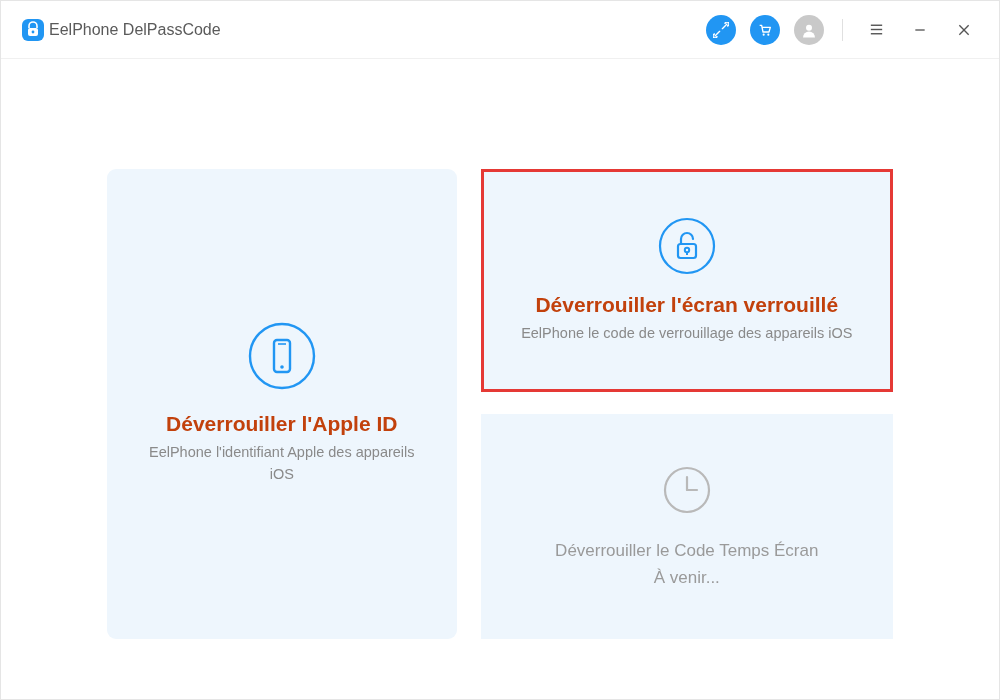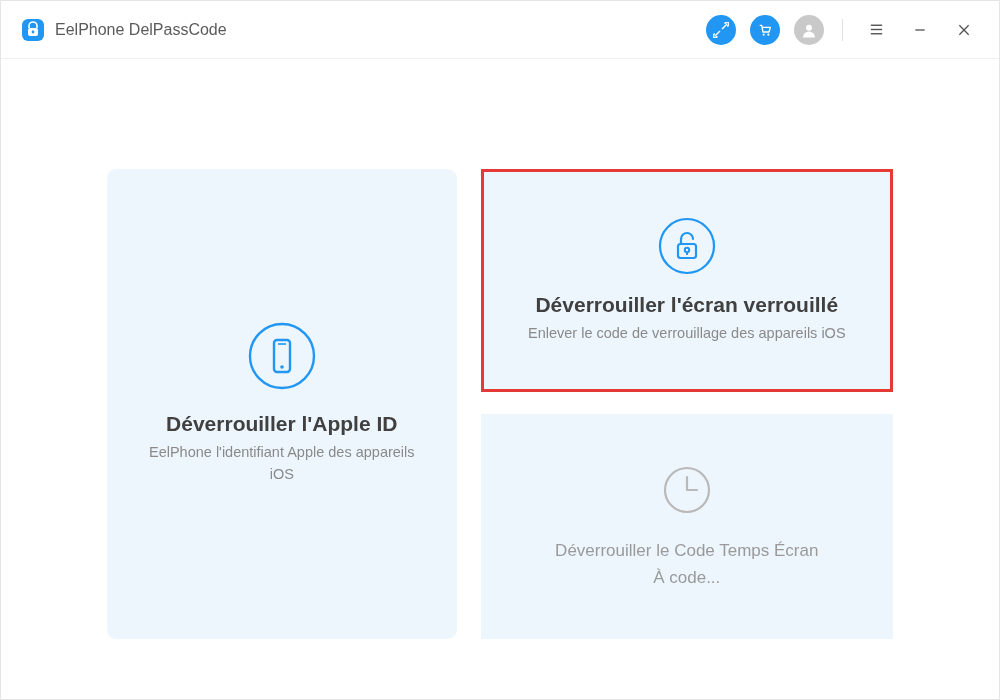--- a/index.html
+++ b/index.html
@@ -1,21 +1,21 @@
 <!DOCTYPE html>
 <html><head>
 <meta charset="utf-8">
 <style>
 * { margin: 0; padding: 0; box-sizing: border-box; }
 body { font-family: -apple-system, BlinkMacSystemFont, "Segoe UI", Arial, sans-serif; background: #fff; width: 1000px; height: 700px; overflow: hidden; }
 
 .window { width: 1000px; height: 700px; border: 1px solid #e5e5e5; display: flex; flex-direction: column; }
 
 .titlebar { height: 58px; display: flex; align-items: center; padding: 0 20px; border-bottom: 1px solid #f0f0f0; }
-.titlebar-left { display: flex; align-items: center; gap: 10px; }
+.titlebar-left { display: flex; align-items: center; gap: 4px; }
 .app-logo { width: 24px; height: 24px; }
 .app-title { font-size: 16px; color: #5a5a5a; font-weight: 500; }
 .titlebar-right { margin-left: auto; display: flex; align-items: center; gap: 14px; }
 .circle-btn { width: 30px; height: 30px; border-radius: 50%; display: flex; align-items: center; justify-content: center; cursor: pointer; }
 .circle-btn.blue { background: #2196f3; }
 .circle-btn.gray { background: #c9c9c9; }
 .divider-v { width: 1px; height: 22px; background: #e0e0e0; margin: 0 4px; }
 .win-btn { width: 30px; height: 30px; display: flex; align-items: center; justify-content: center; cursor: pointer; color: #555; }
 
 .content { flex: 1; padding: 110px 106px 60px 106px; display: flex; gap: 24px; }
@@ -23,21 +23,21 @@
 .left-col { flex: 1; display: flex; }
 .right-col { flex: 1.18; display: flex; flex-direction: column; gap: 22px; }
 
 .card { background: #eef6fd; display: flex; flex-direction: column; align-items: center; justify-content: center; text-align: center; padding: 30px 28px; cursor: pointer; }
 .card-left { width: 100%; height: 100%; border-radius: 9px; }
 .card-right-top { flex: 0.95; border: 3px solid #e53935; }
 .card-right-bottom { flex: 1; }
 
 .card-icon { width: 58px; height: 58px; margin-bottom: 18px; }
 .card-icon-lg { width: 68px; height: 68px; margin-bottom: 22px; }
-.card-title { font-size: 21px; font-weight: 600; color: #404040; margin-bottom: 6px; }
+.card-title { font-size: 21px; font-weight: 600; color: #c2410c; margin-bottom: 6px; }
 .card-sub { font-size: 14.5px; color: #8a8a8a; line-height: 1.5; }
 .card-coming .card-title-coming { font-size: 17px; color: #9a9a9a; font-weight: 400; line-height: 1.6; }
 </style>
 </head>
 <body>
 
 <div class="window">
 
   <div class="titlebar">
     <div class="titlebar-left">
@@ -115,32 +115,32 @@
         <span class="card-icon">
           <svg viewBox="0 0 58 58" width="58" height="58">
             <circle cx="29" cy="29" r="27" fill="none" stroke="#2196f3" stroke-width="2.2"></circle>
             <rect x="20" y="27" width="18" height="14" rx="2.5" fill="none" stroke="#2196f3" stroke-width="2.2"></rect>
             <path d="M23 27 v-5 a6 6 0 0 1 12 0" fill="none" stroke="#2196f3" stroke-width="2.2" stroke-linecap="round"></path>
             <circle cx="29" cy="33" r="2.2" fill="none" stroke="#2196f3" stroke-width="2"></circle>
             <line x1="29" y1="35" x2="29" y2="38" stroke="#2196f3" stroke-width="2"></line>
           </svg>
         </span>
         <div class="card-title">Déverrouiller l'écran verrouillé</div>
-        <div class="card-sub">Enlever le code de verrouillage des appareils iOS</div>
+        <div class="card-sub">EelPhone le code de verrouillage des appareils iOS</div>
       </div>
 
       <div class="card card-right-bottom card-coming">
         <span class="card-icon">
           <svg viewBox="0 0 58 58" width="58" height="58">
             <circle cx="29" cy="29" r="22" fill="none" stroke="#b9b9b9" stroke-width="2.2"></circle>
             <line x1="29" y1="29" x2="29" y2="16" stroke="#b9b9b9" stroke-width="2.2" stroke-linecap="round"></line>
             <line x1="29" y1="29" x2="39" y2="29" stroke="#b9b9b9" stroke-width="2.2" stroke-linecap="round"></line>
           </svg>
         </span>
         <div class="card-title-coming">
           <span>Déverrouiller le Code Temps Écran</span><br>
-          <span>À code...</span>
+          <span>À venir...</span>
         </div>
       </div>
     </div>
   </div>
 
 </div>
 
 </body></html>

